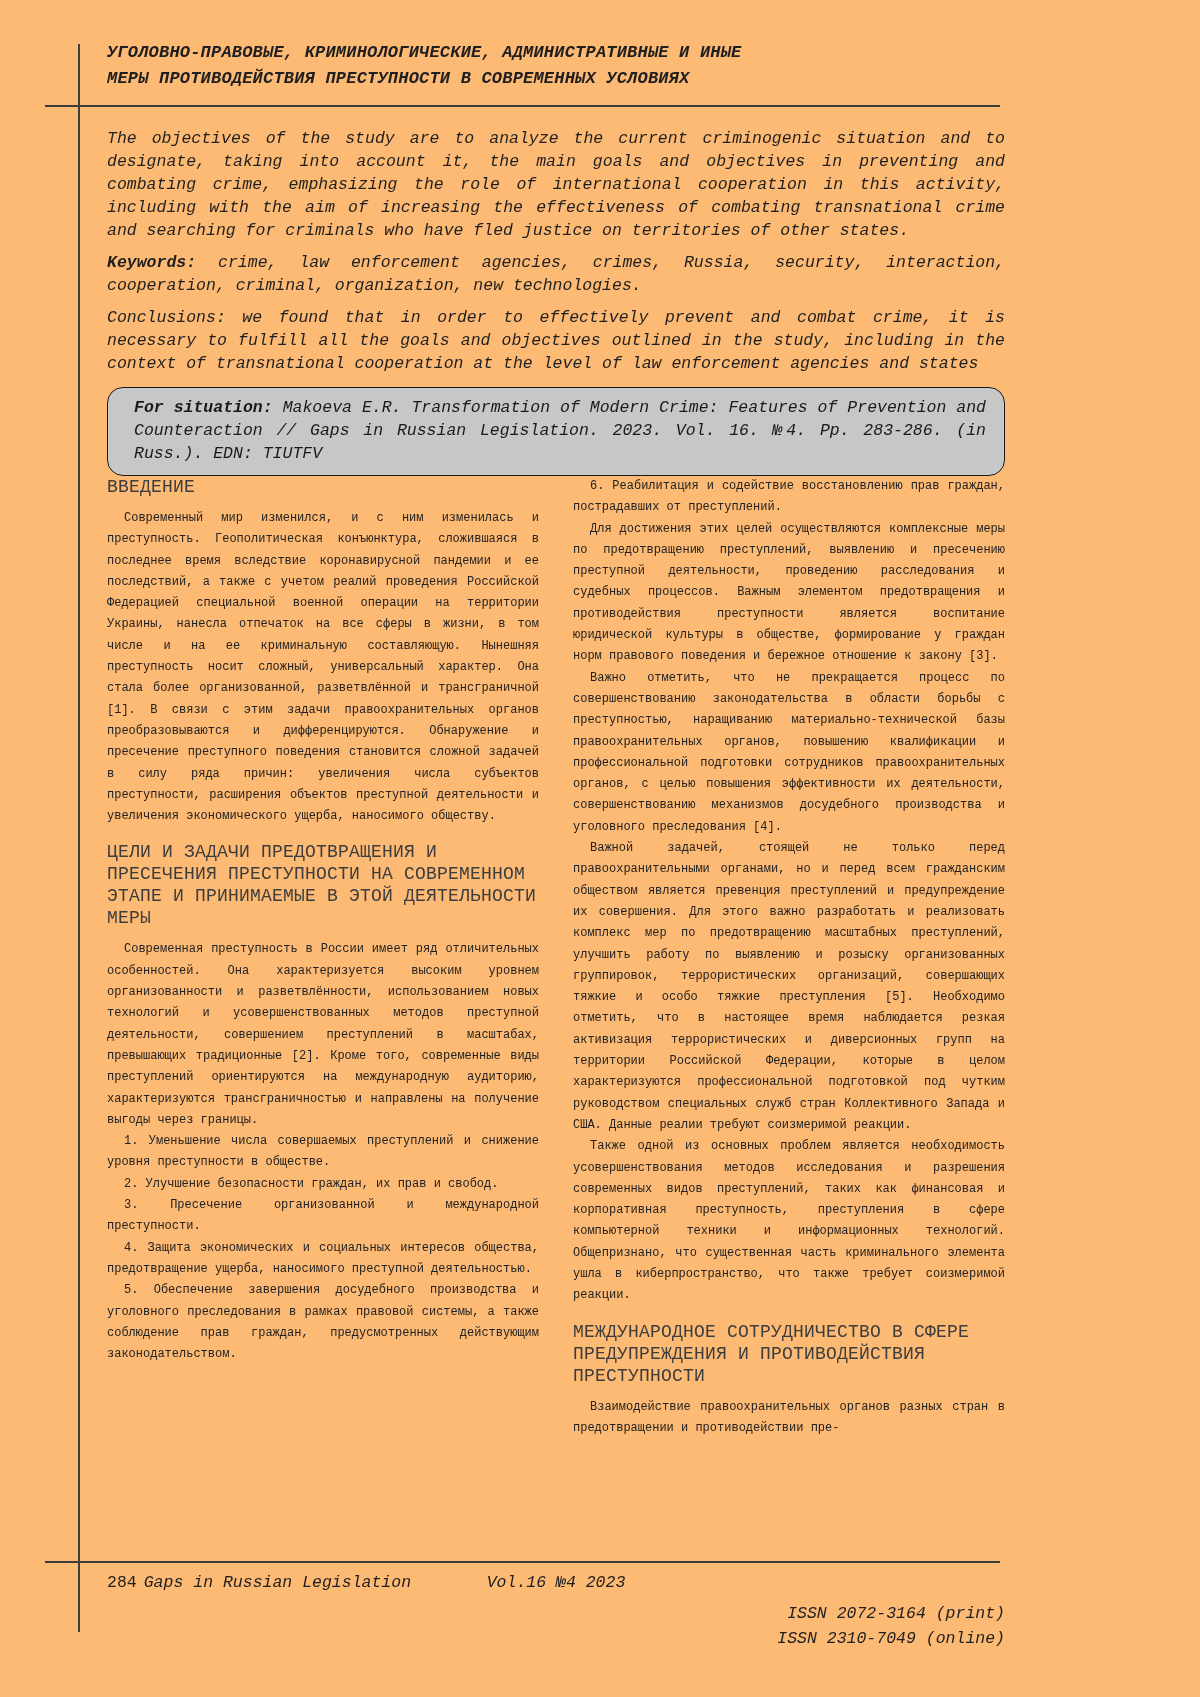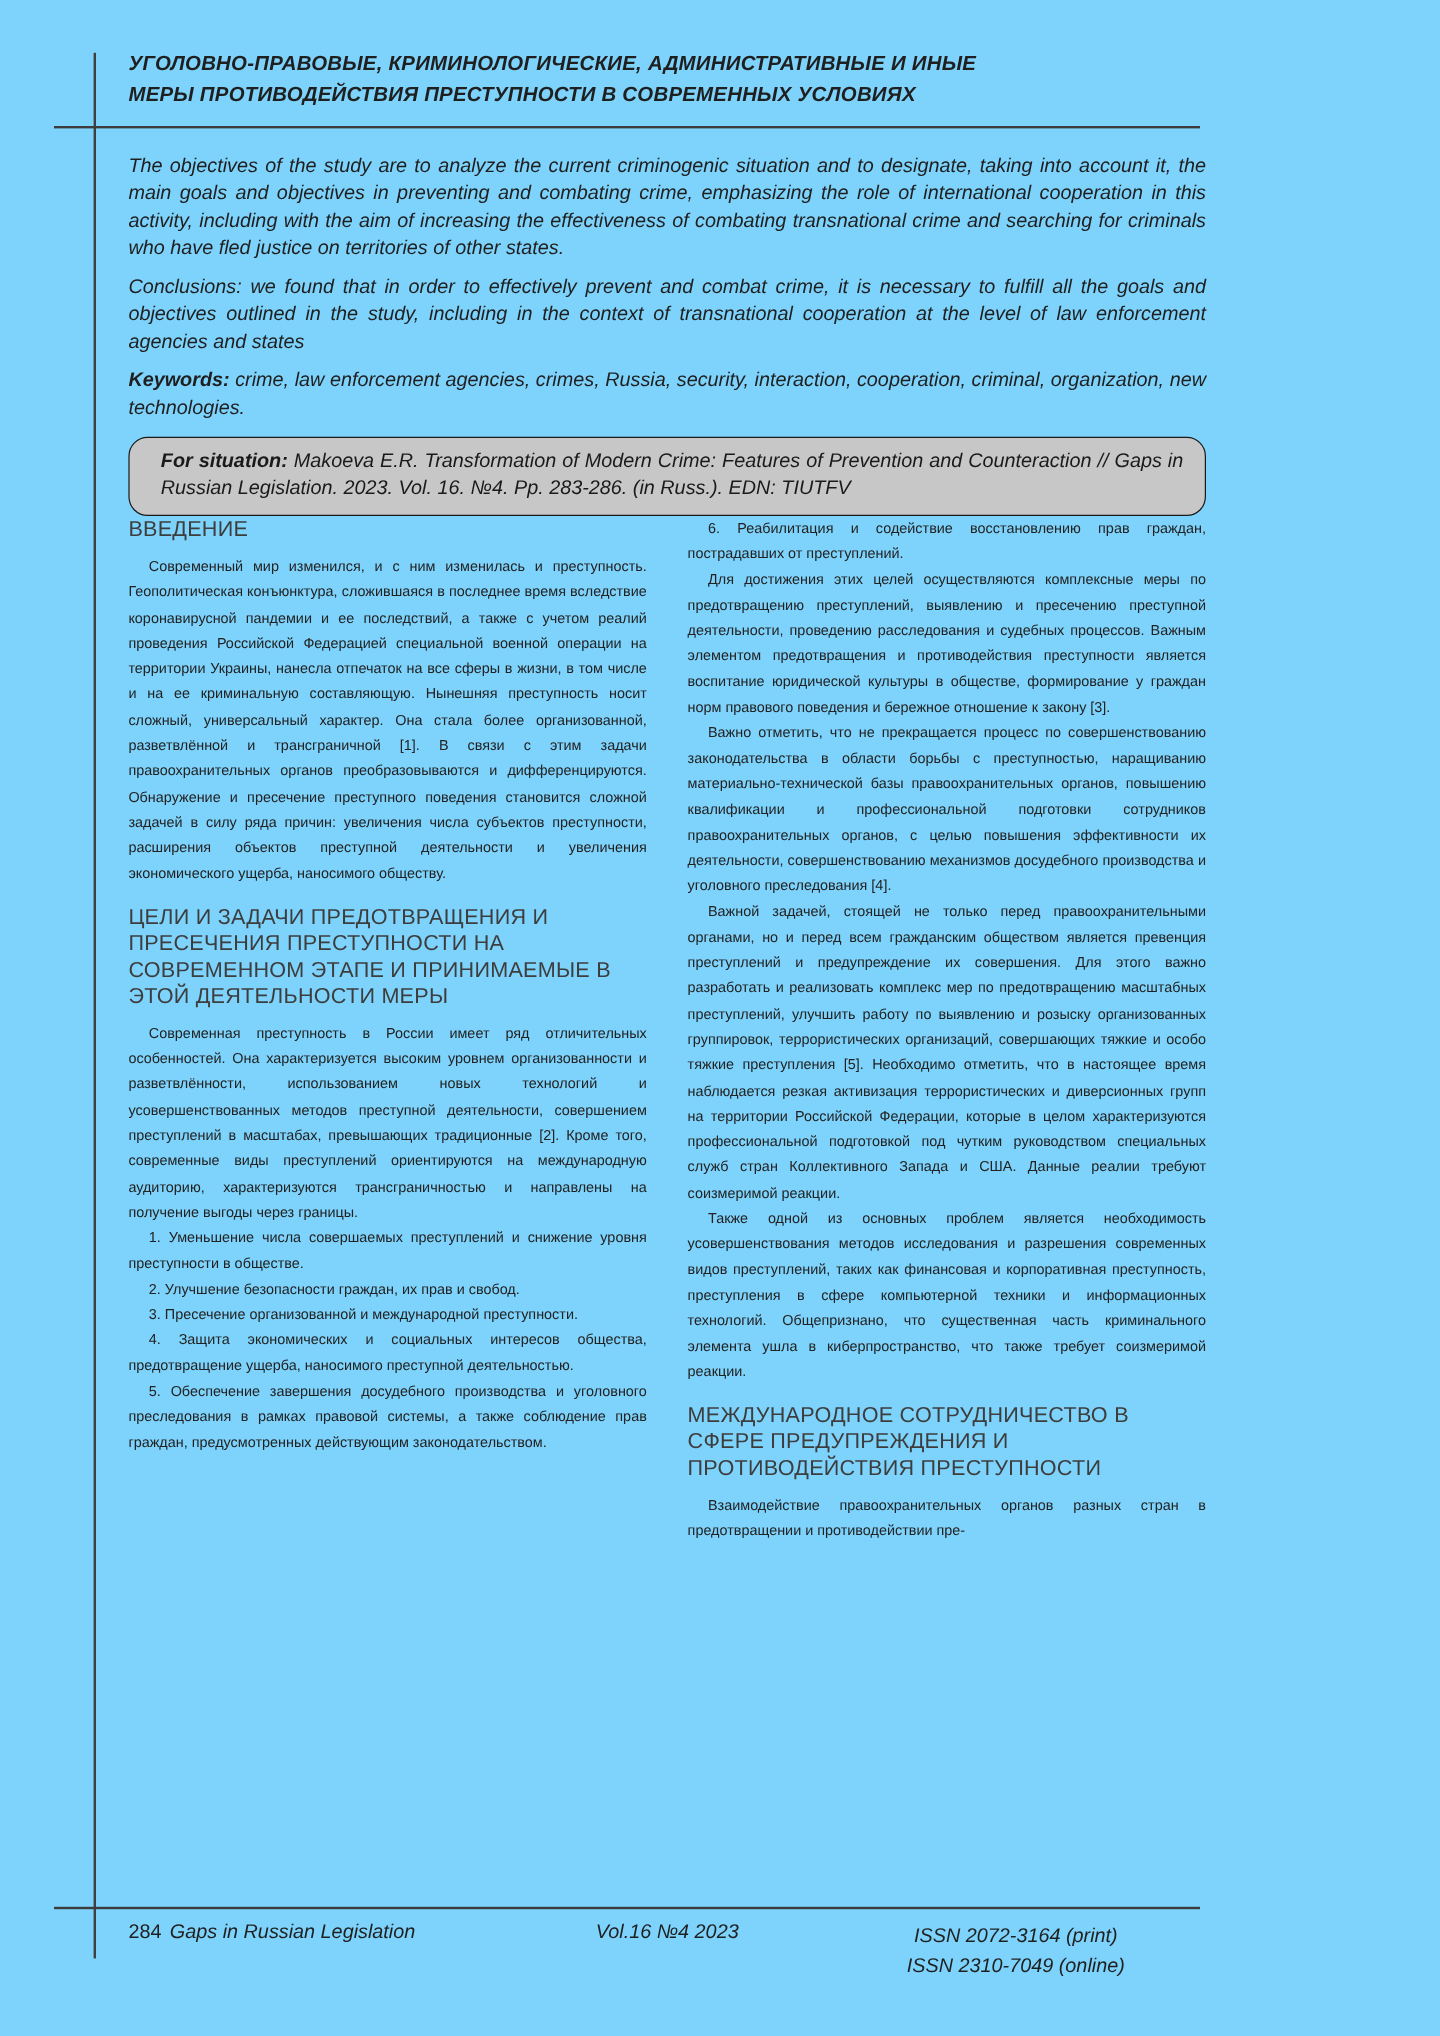--- a/index.html
+++ b/index.html
@@ -1,22 +1,22 @@
 <!DOCTYPE html>
 <html><head>
 <meta charset="utf-8">
 <style>
   html, body { margin: 0; padding: 0; background: #ffffff; }
   .page {
     position: relative;
     width: 1200px;
     height: 1697px;
-    background: #7dd3fc;
+    background: #fdba74;
     overflow: hidden;
-    font-family: Liberation Sans, sans-serif;
+    font-family: Liberation Mono, monospace;
     color: #222222;
   }
   .vline {
     position: absolute;
     left: 78px;
     top: 44px;
     width: 1.5px;
     height: 1588px;
     background: #3f3f3f;
   }
@@ -101,42 +101,42 @@
   }
   .footer-row {
     display: flex;
     align-items: flex-start;
     font-size: 16.5px;
     font-style: italic;
     color: #1f1f1f;
   }
   .footer-left { flex: 1.2; }
   .footer-center { flex: 1; text-align: center; }
-  .footer-right { flex: 1.2; text-align: center; line-height: 25px; }
+  .footer-right { flex: 1.2; text-align: right; line-height: 25px; margin-top: 28px; }
   .pagenum { font-style: normal; margin-right: 7px; }
 </style>
 </head>
 <body>
 
 <div class="page">
   <div class="vline"></div>
 
   <div class="content">
 
     <div class="rubric">
       <div>УГОЛОВНО-ПРАВОВЫЕ, КРИМИНОЛОГИЧЕСКИЕ, АДМИНИСТРАТИВНЫЕ И ИНЫЕ</div>
       <div>МЕРЫ ПРОТИВОДЕЙСТВИЯ ПРЕСТУПНОСТИ В СОВРЕМЕННЫХ УСЛОВИЯХ</div>
     </div>
 
     <div class="hr top-hr"></div>
 
     <div class="abstract" lang="en">
       <p class="abs">The objectives of the study are to analyze the current criminogenic situation and to designate, taking into account it, the main goals and objectives in preventing and combating crime, emphasizing the role of international cooperation in this activity, including with the aim of increasing the effectiveness of combating transnational crime and searching for criminals who have fled justice on territories of other states.</p>
+      <p class="abs"><span class="bold">Keywords:</span> <span>crime, law enforcement agencies, crimes, Russia, security, interaction, cooperation, criminal, organization, new technologies.</span></p>
       <p class="abs">Conclusions: we found that in order to effectively prevent and combat crime, it is necessary to fulfill all the goals and objectives outlined in the study, including in the context of transnational cooperation at the level of law enforcement agencies and states</p>
-      <p class="abs"><span class="bold">Keywords:</span> <span>crime, law enforcement agencies, crimes, Russia, security, interaction, cooperation, criminal, organization, new technologies.</span></p>
     </div>
 
     <div class="citation-box" lang="en"><span class="bold">For situation:</span> <span>Makoeva E.R. Transformation of Modern Crime: Features of Prevention and Counteraction // Gaps in Russian Legislation. 2023. Vol. 16. №4. Pp. 283-286. (in Russ.). EDN: TIUTFV</span></div>
 
     <div class="columns">
 
       <div class="col" lang="ru">
         <h2 class="first">ВВЕДЕНИЕ</h2>
         <p>Современный мир изменился, и с ним изменилась и преступность. Геополитическая конъюнктура, сложившаяся в последнее время вследствие коронавирусной пандемии и ее последствий, а также с учетом реалий проведения Российской Федерацией специальной военной операции на территории Украины, нанесла отпечаток на все сферы в жизни, в том числе и на ее криминальную составляющую. Нынешняя преступность носит сложный, универсальный характер. Она стала более организованной, разветвлённой и трансграничной [1]. В связи с этим задачи правоохранительных органов преобразовываются и дифференцируются. Обнаружение и пресечение преступного поведения становится сложной задачей в силу ряда причин: увеличения числа субъектов преступности, расширения объектов преступной деятельности и увеличения экономического ущерба, наносимого обществу.</p>
         <h2>ЦЕЛИ И ЗАДАЧИ ПРЕДОТВРАЩЕНИЯ И ПРЕСЕЧЕНИЯ ПРЕСТУПНОСТИ НА СОВРЕМЕННОМ ЭТАПЕ И ПРИНИМАЕМЫЕ В ЭТОЙ ДЕЯТЕЛЬНОСТИ МЕРЫ</h2>

